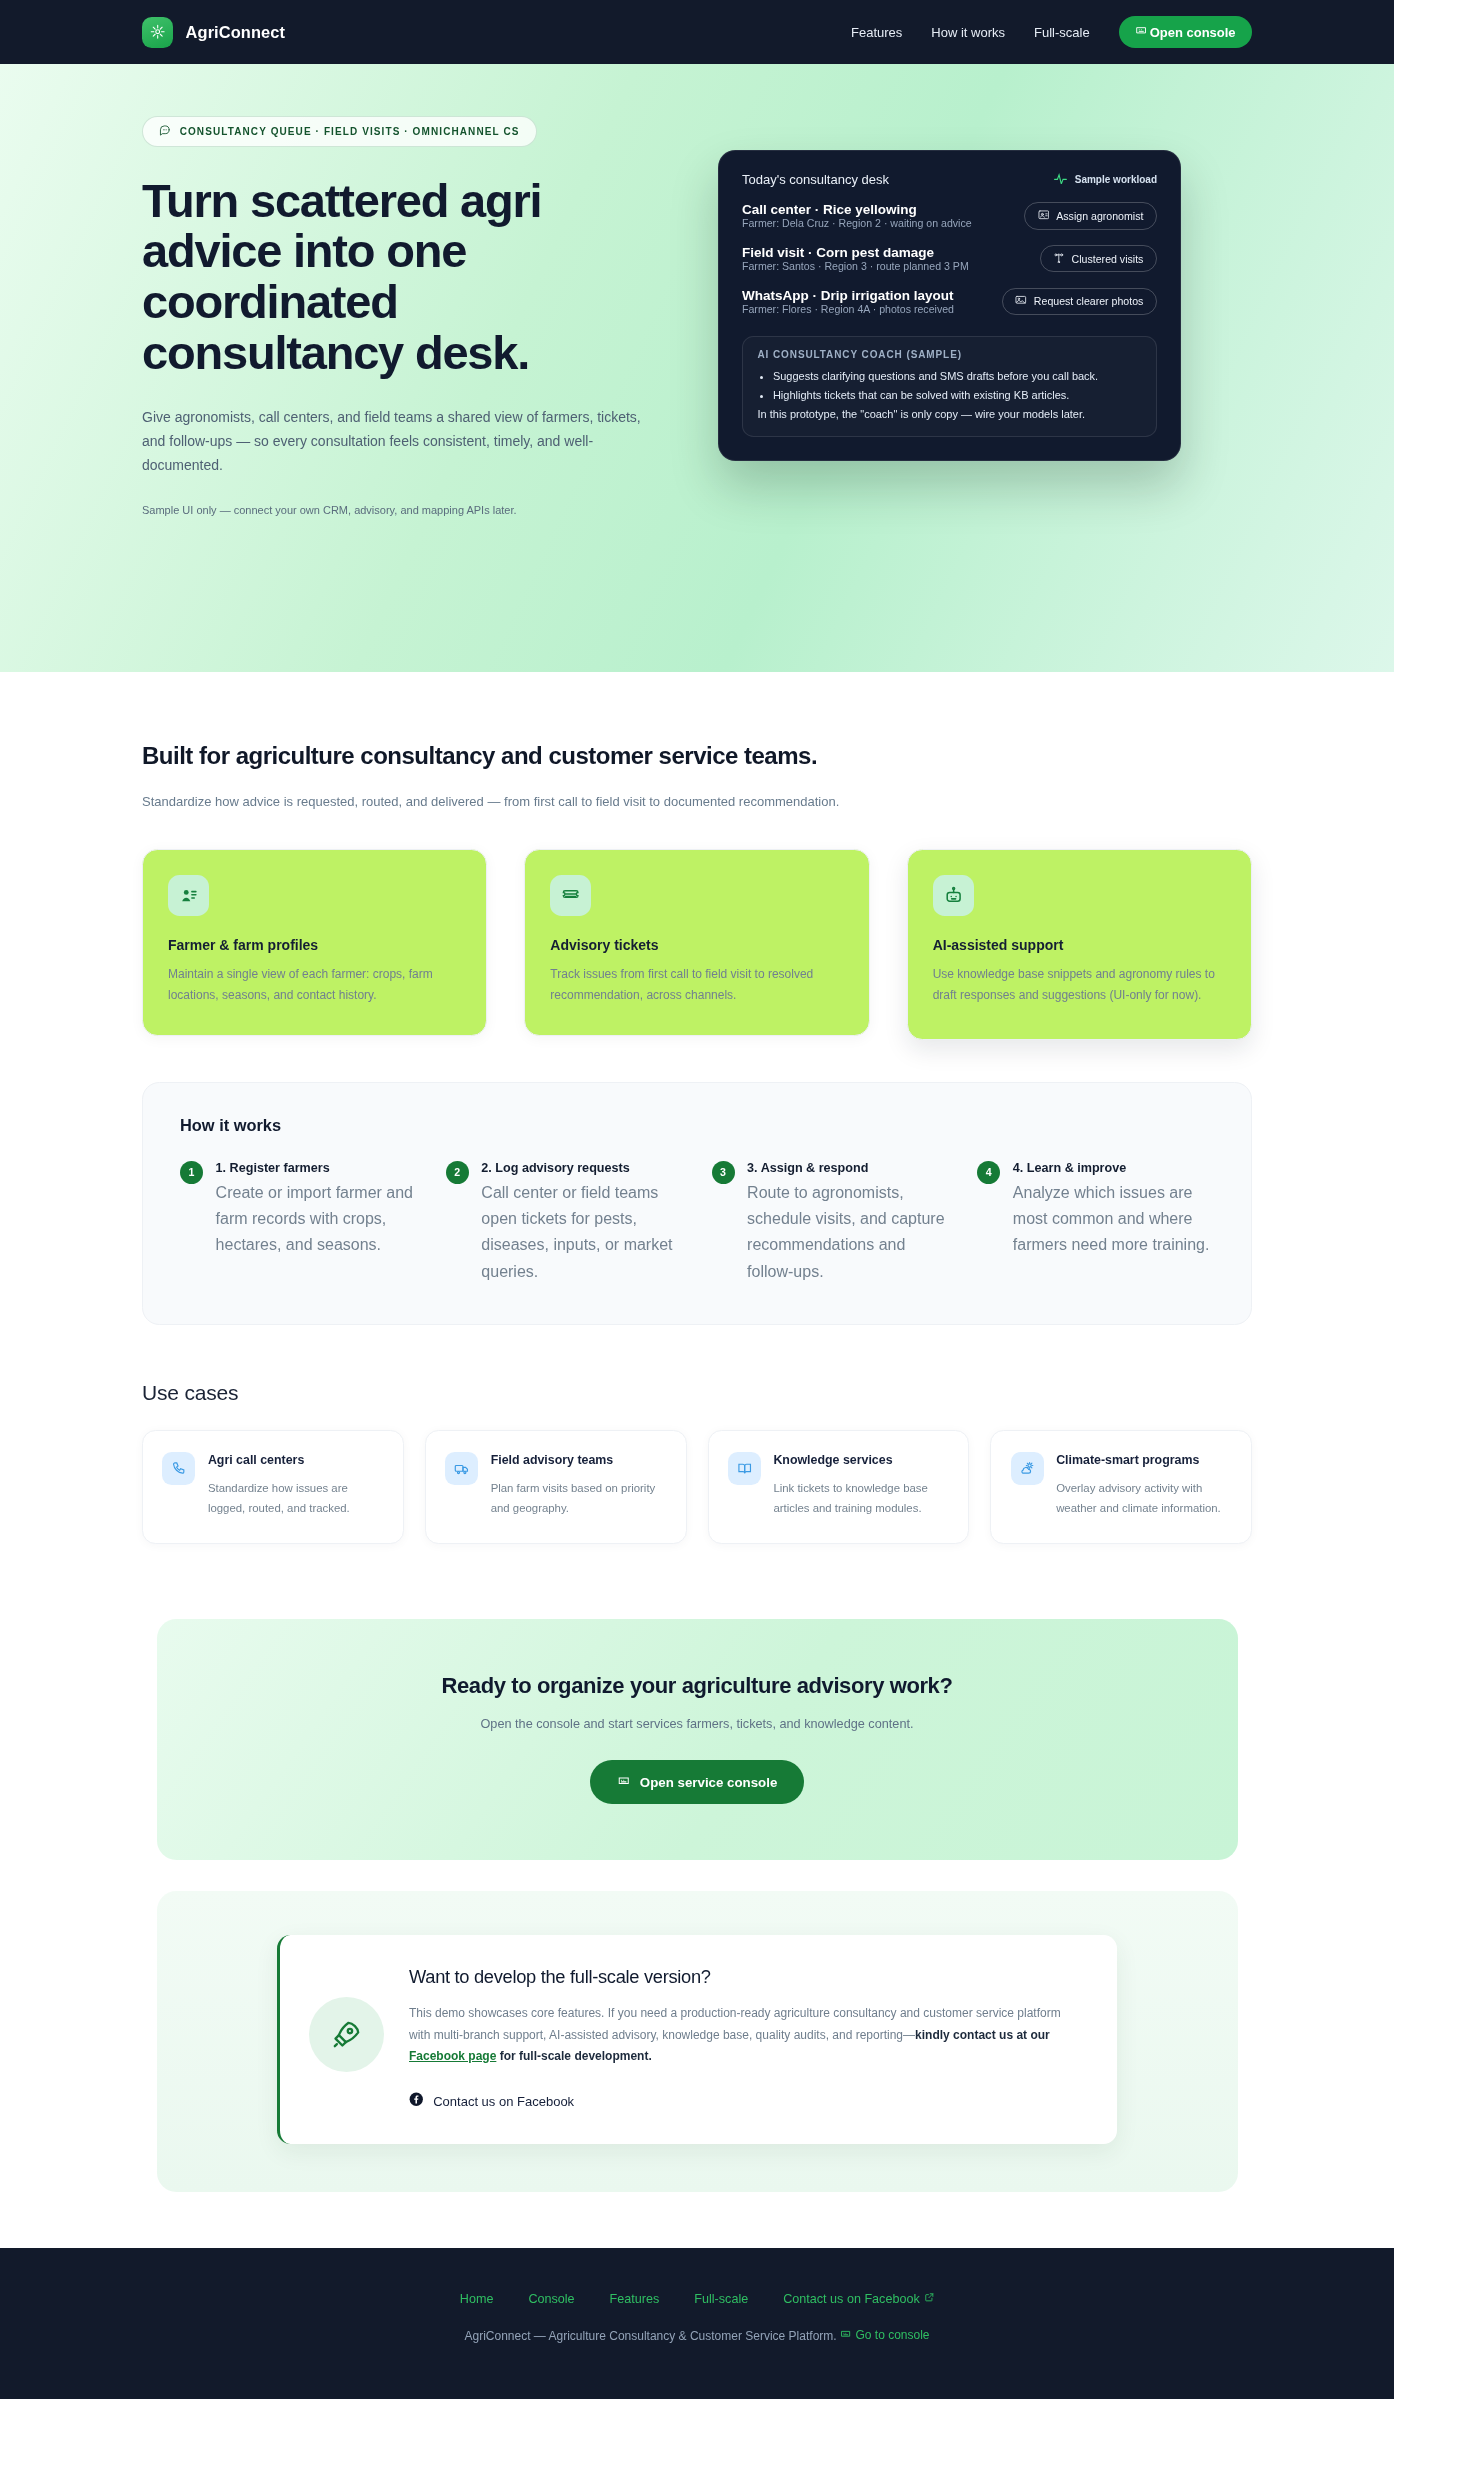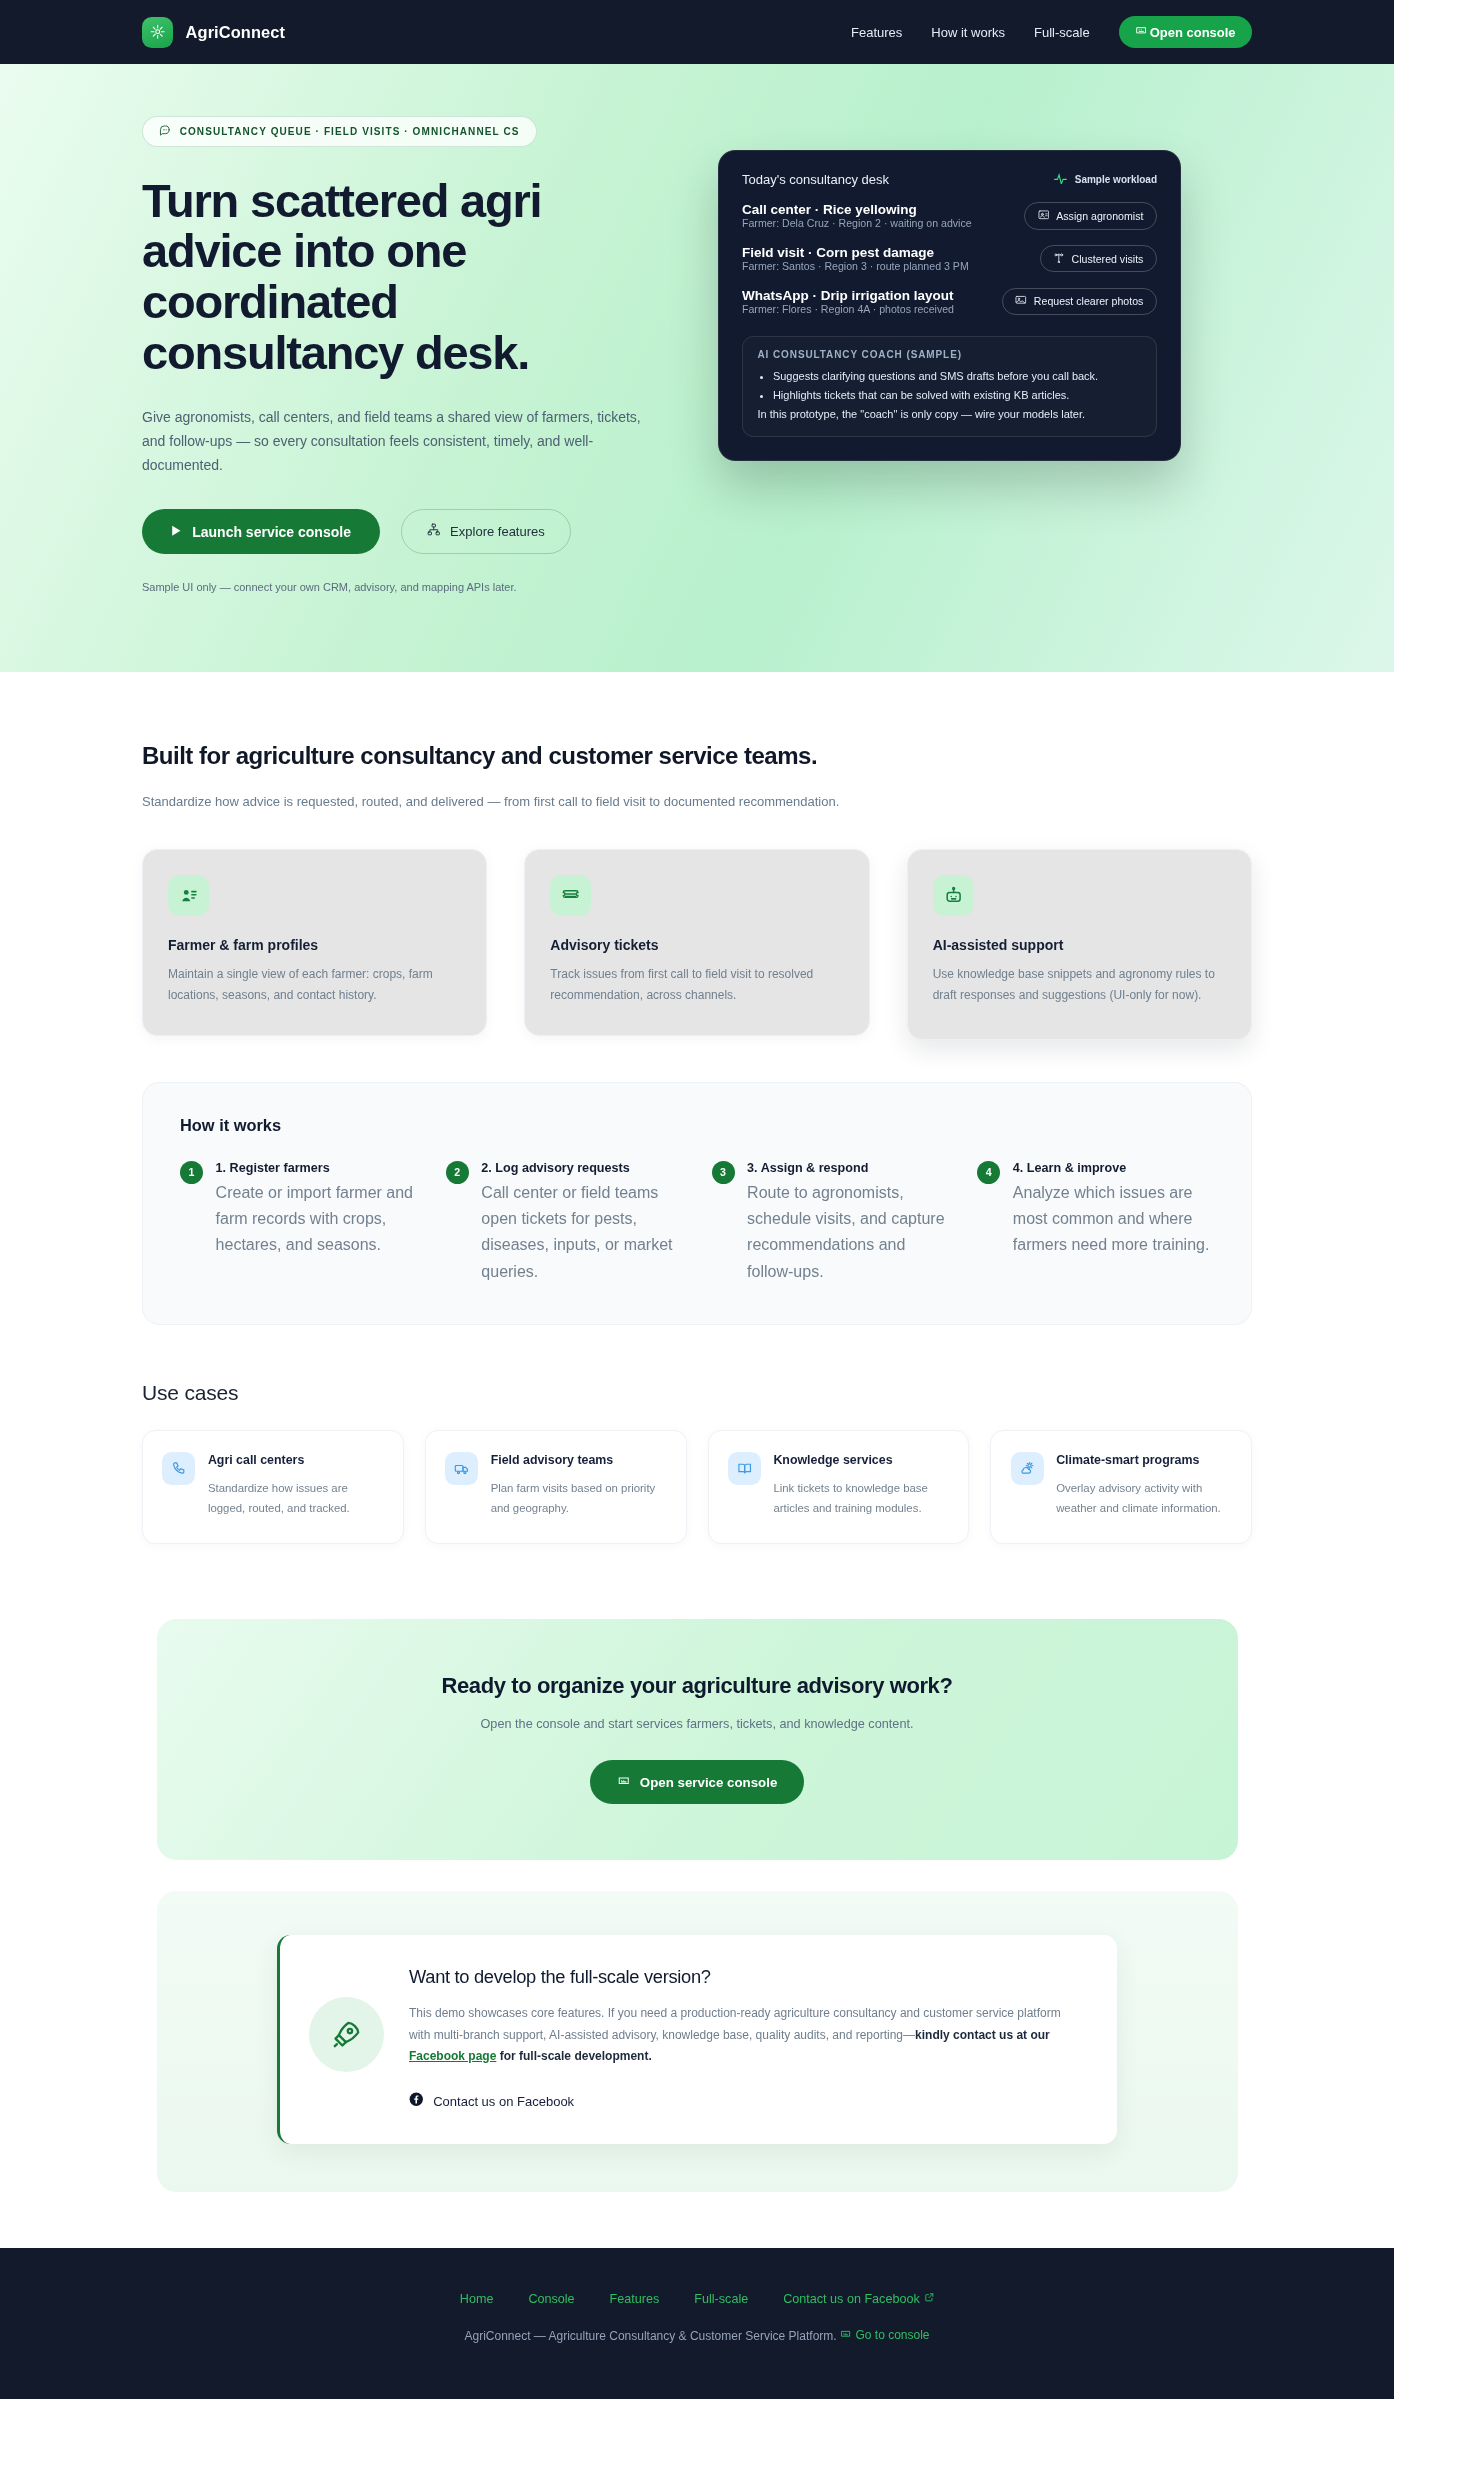--- a/index.html
+++ b/index.html
@@ -143,21 +143,21 @@
   .section { width: 1110px; margin: 0 auto; }
   .white-wrap { background: #fff; padding: 70px 0 0; }
   h2.sec-title {
     font-size: 24px; font-weight: 800; letter-spacing: -0.5px; color: #101828;
   }
   .sec-sub { margin-top: 21px; font-size: 13px; line-height: 1.75; color: #687b8d; }
 
   .feat-grid { margin-top: 35px; display: flex; gap: 37px; align-items: flex-start; }
   .feat-card {
     flex: 1;
-    background: #e5e5e5;
+    background: #bef264;
     border: 1px solid #edf0f4;
     border-radius: 15.4px;
     padding: 25px 25px 29px;
     box-shadow: 0 2.9px 13.5px rgba(20,30,50,.045);
   }
   .feat-card.raised { box-shadow: 0 9.7px 25px rgba(20,30,50,.10); padding-bottom: 33px; }
   .icon-tile {
     width: 41px; height: 41px; border-radius: 11.6px;
     background: #c7f2d4; display: flex; align-items: center; justify-content: center;
   }
@@ -302,41 +302,20 @@
                 <path d="M21 12a8 8 0 0 1-8 8H7l-4 3V12a8 8 0 0 1 8-8h2a8 8 0 0 1 8 8z"></path>
                 <path d="M9 12h.01M12 12h.01M15 12h.01"></path>
               </svg>
           </span>
           <span>CONSULTANCY QUEUE · FIELD VISITS · OMNICHANNEL CS</span>
         </div>
 
         <h1 class="hero-title">Turn scattered agri advice into one coordinated consultancy desk.</h1>
         <p class="hero-sub">Give agronomists, call centers, and field teams a shared view of farmers, tickets, and follow-ups — so every consultation feels consistent, timely, and well-documented.</p>
 
-        <div class="hero-actions">
-          <button class="btn-primary">
-            <span>
-              <svg width="10.6" height="11.6" viewBox="0 0 12 14">
-                  <path d="M1 1l10 6-10 6z" fill="#fff"></path>
-                </svg>
-            </span>
-            <span>Launch service console</span>
-          </button>
-          <button class="btn-ghost">
-            <span>
-              <svg width="13.5" height="13.5" viewBox="0 0 24 24" fill="none" stroke="#23303f" stroke-width="1.7" stroke-linecap="round">
-                  <rect x="9" y="2" width="6" height="5" rx="1"></rect>
-                  <rect x="2" y="16" width="6" height="5" rx="1"></rect>
-                  <rect x="16" y="16" width="6" height="5" rx="1"></rect>
-                  <path d="M12 7v5M5 16v-4h14v4"></path>
-                </svg>
-            </span>
-            <span>Explore features</span>
-          </button>
-        </div>
 
         <div class="hero-note">Sample UI only — connect your own CRM, advisory, and mapping APIs later.</div>
       </div>
 
       <div class="desk-card">
         <div class="desk-head">
           <div class="desk-title">Today's consultancy desk</div>
           <div class="desk-badge">
             <span>
               <svg width="13.5" height="11.6" viewBox="0 0 24 20" fill="none" stroke="#3ddc84" stroke-width="2" stroke-linecap="round">

